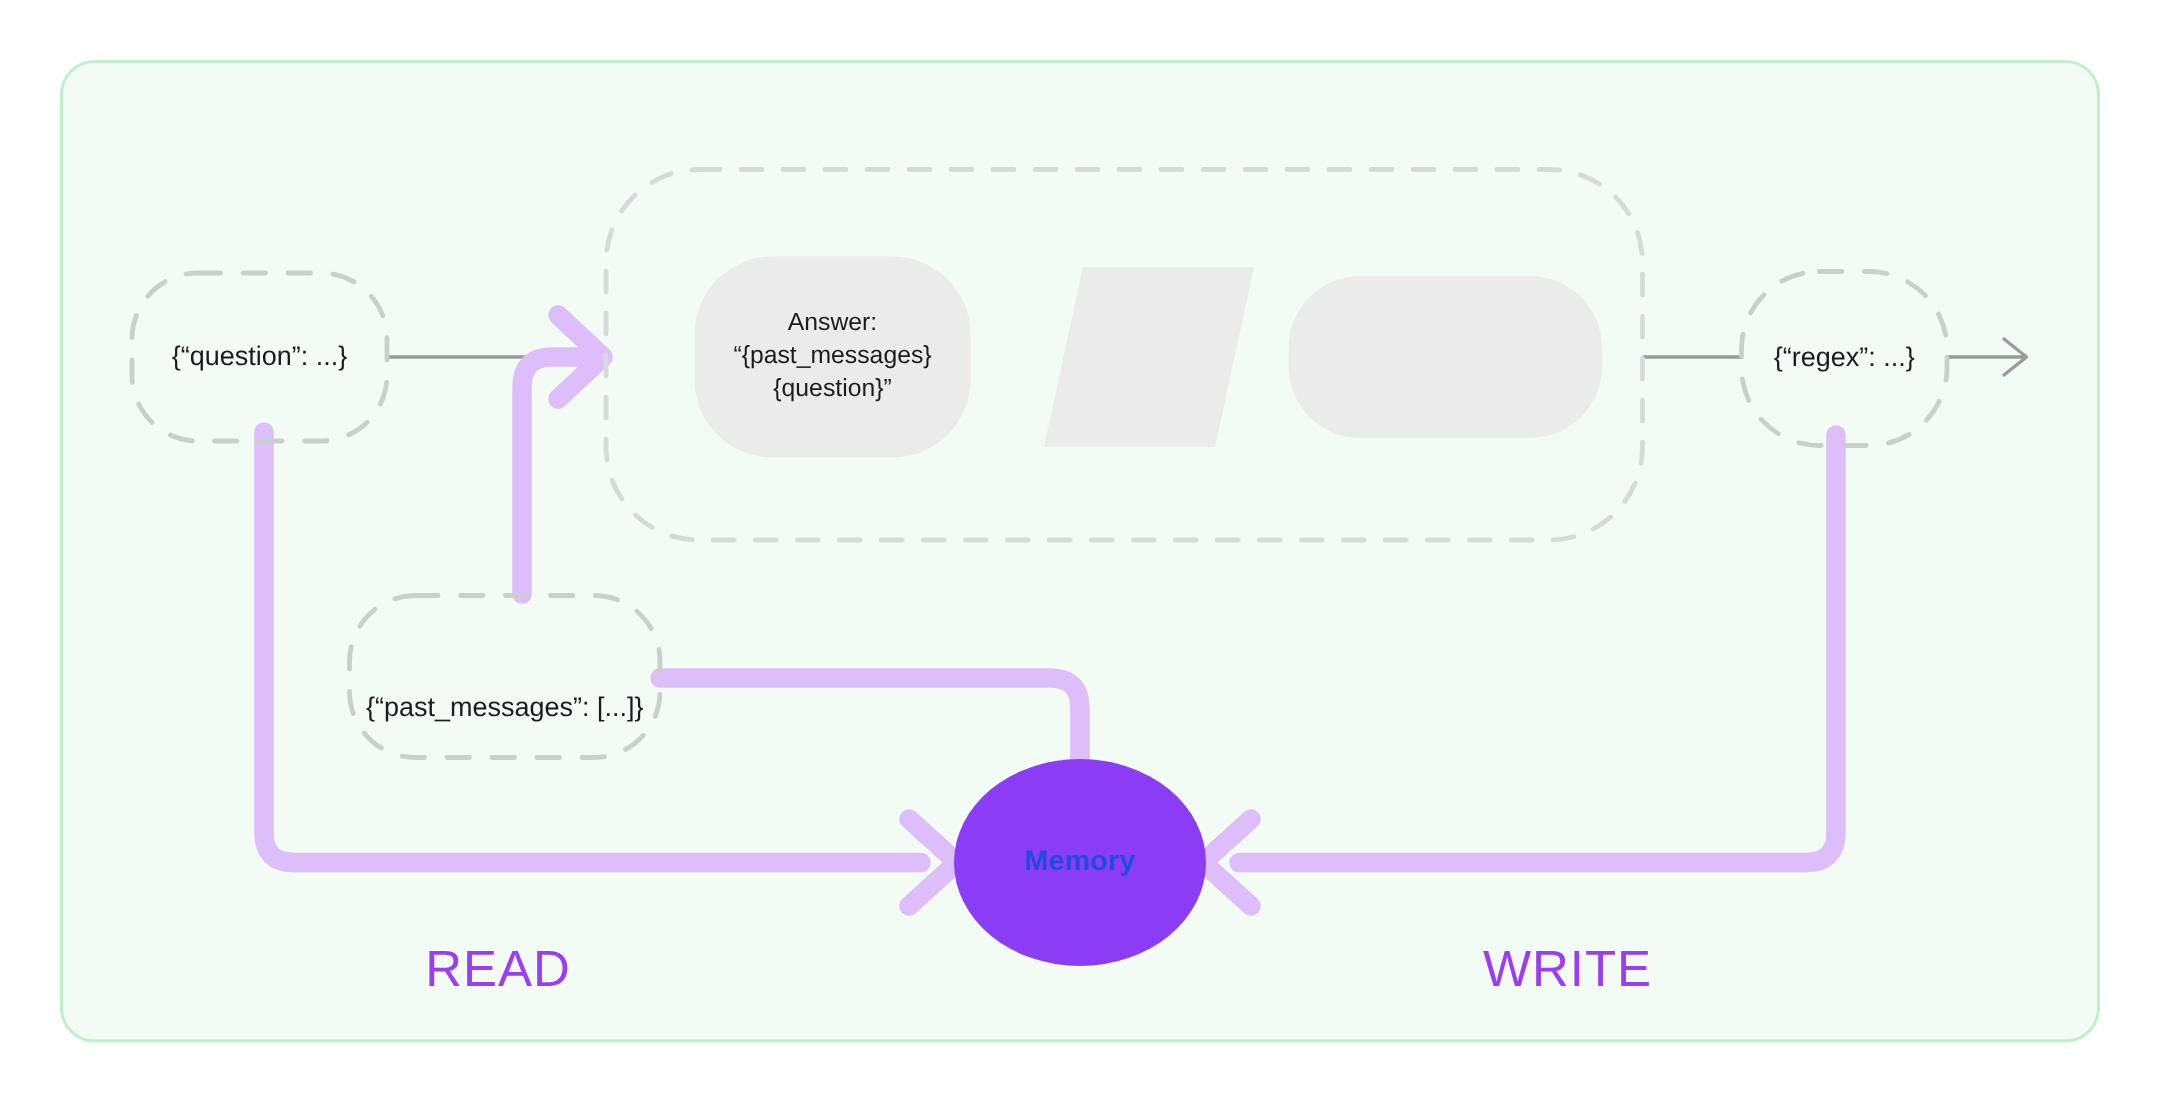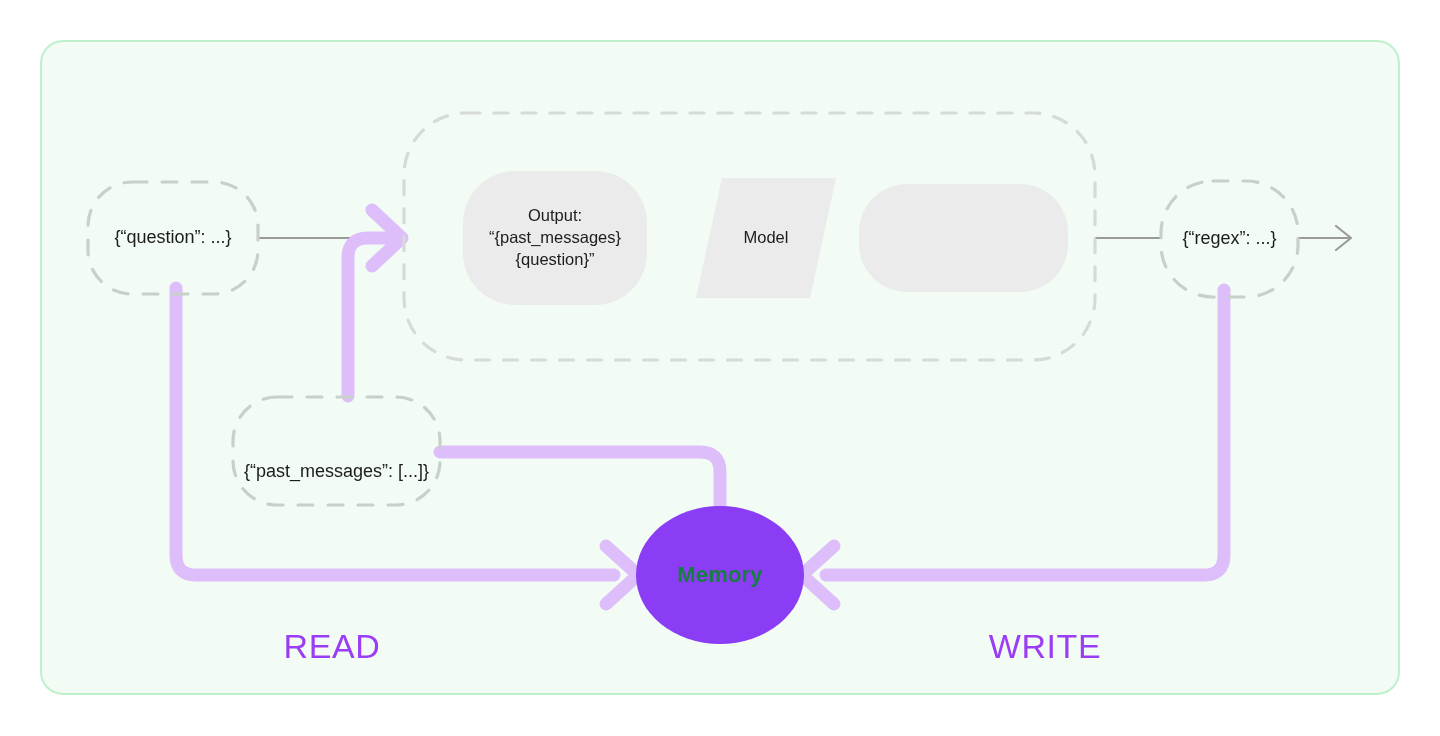--- a/index.html
+++ b/index.html
@@ -32,23 +32,23 @@
     justify-content: center;
     text-align: center;
     color: #1c1c1c;
     white-space: pre;
     line-height: 1.32;
     pointer-events: none;
   }
   .node-label { font-size: 18px; }
   .chain-label { font-size: 16.5px; }
   .memory-label {
-    font-size: 22px;
+    font-size: 19px;
     font-weight: bold;
-    color: #15803d;
+    color: #1d4ed8;
     letter-spacing: 0.2px;
   }
   .rw-label {
     font-size: 34px;
     color: #9b3df5;
     letter-spacing: 0.6px;
   }
 </style>
 </head>
 <body>
@@ -99,25 +99,24 @@
 
     <ellipse cx="720" cy="575" rx="84" ry="69" fill="#8b3df5"></ellipse>
   </svg>
 
   <div class="lbl node-label" style="left:88px; top:182px; width:170px; height:112px;">{“question”: ...}</div>
 
   <div class="lbl node-label" style="left:233px; top:418px; width:207px; height:108px;">{“past_messages”: [...]}</div>
 
   <div class="lbl node-label" style="left:1161px; top:181px; width:137px; height:116px;">{“regex”: ...}</div>
 
-  <div class="lbl chain-label" style="left:463px; top:171px; width:184px; height:134px;">Output:
+  <div class="lbl chain-label" style="left:463px; top:171px; width:184px; height:134px;">Answer:
 “{past_messages}
 {question}”</div>
 
-  <div class="lbl chain-label" style="left:696px; top:178px; width:140px; height:120px;">Model</div>
 
 
   <div class="lbl memory-label" style="left:636px; top:506px; width:168px; height:138px;">Memory</div>
 
   <div class="lbl rw-label" style="left:962px; top:622px; width:166px; height:48px;">WRITE</div>
 
   <div class="lbl rw-label" style="left:256px; top:622px; width:152px; height:48px;">READ</div>
 
 </div>
 

